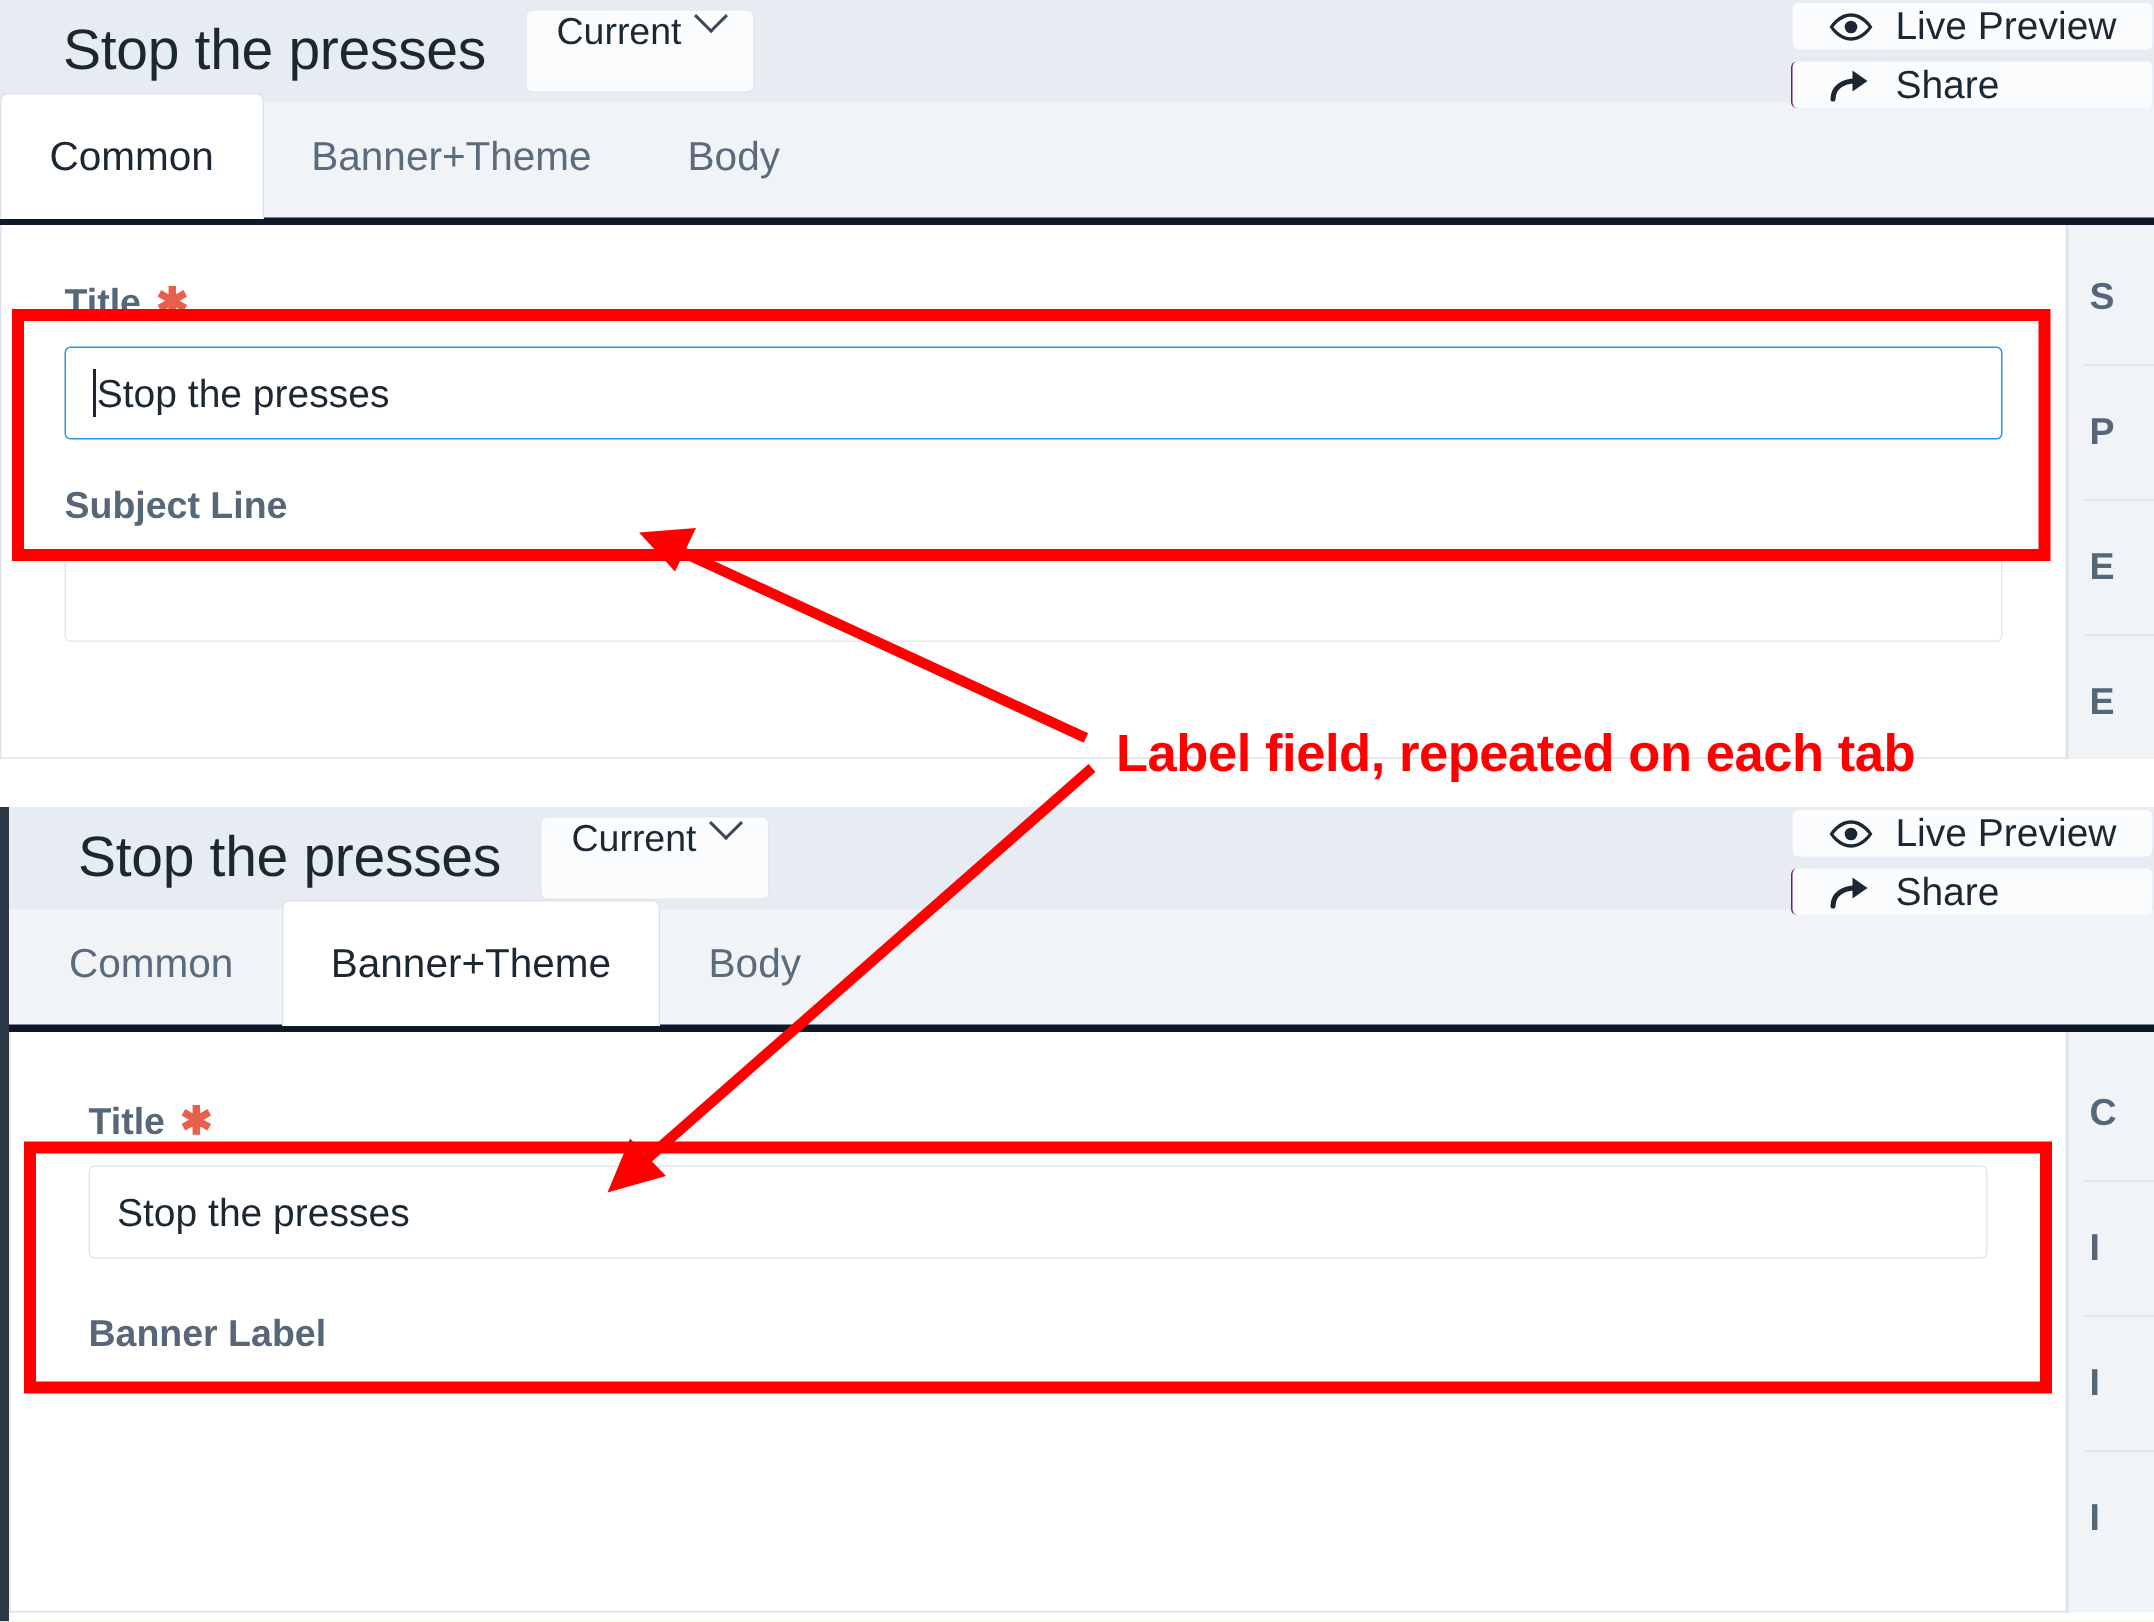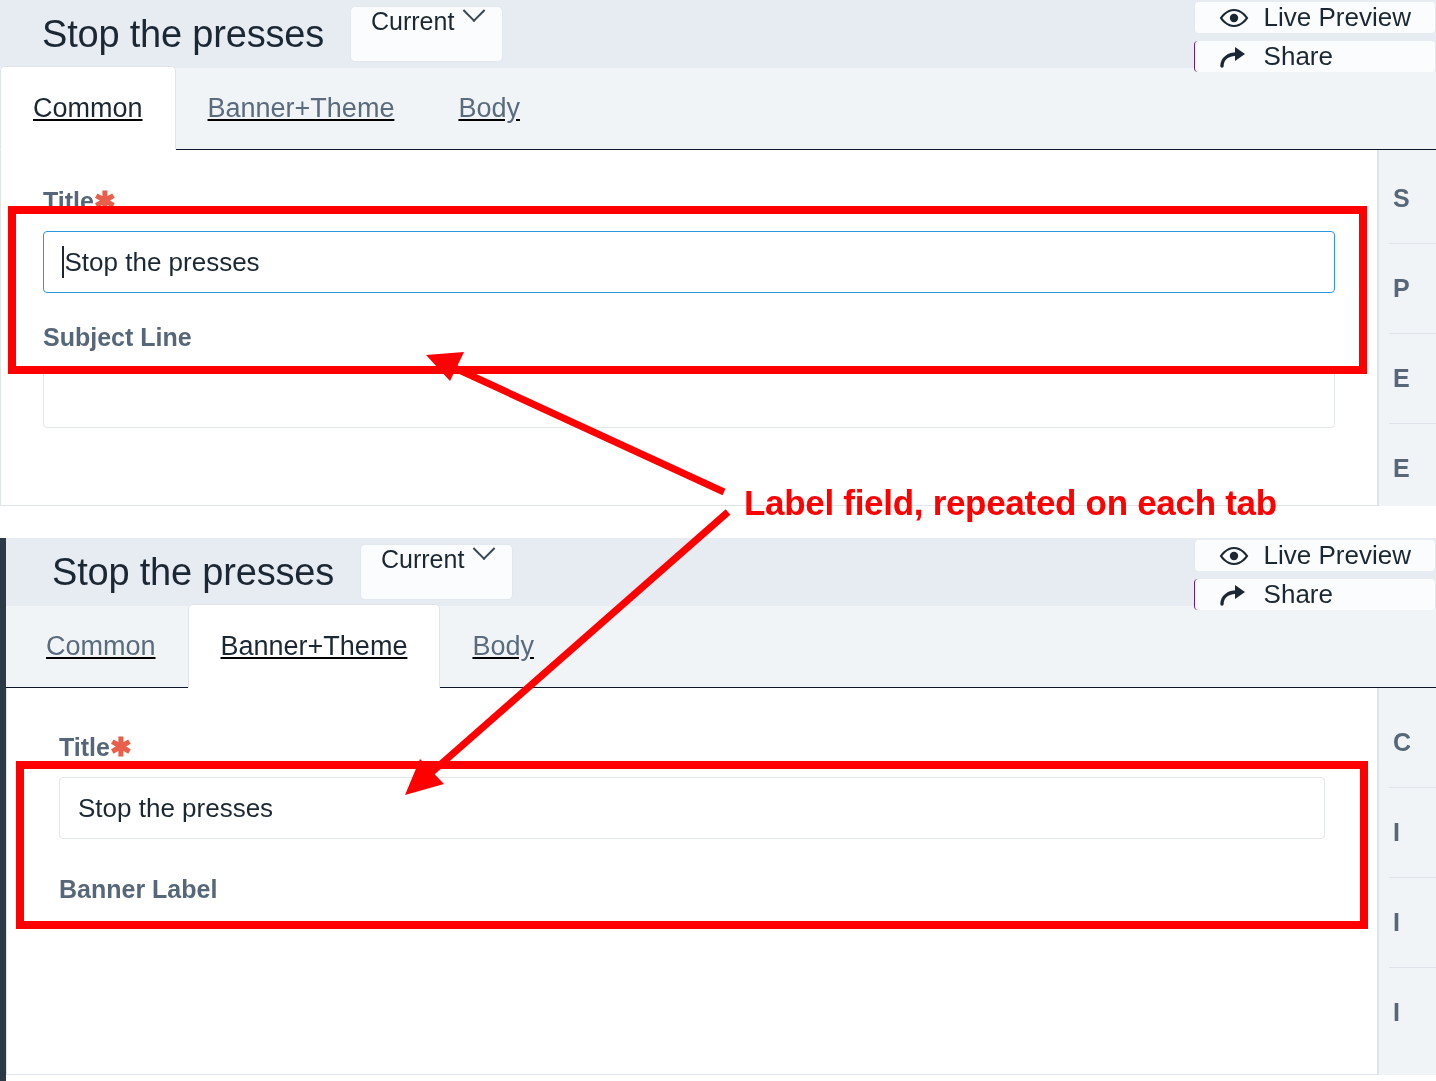--- a/index.html
+++ b/index.html
@@ -87,27 +87,26 @@
     margin-top: 2px;
     margin-bottom: 6px;
     border-radius: 4px;
   }
   .hdr-btn + .hdr-btn { border-left: 1px solid #701a75; }
   .ico { flex: 0 0 auto; display: inline-flex; align-items: center; }
 
   
   .tabstrip {
     background: #f1f4f7;
-    border-bottom: 1px solid #0f172a;
+    border-bottom: 5px solid #0f172a;
     height: 82px;
     display: flex;
     align-items: flex-end;
     padding-left: 8px;
     box-sizing: border-box;
-    text-decoration: underline;
   }
   .tab {
     font-size: 27px;
     color: #5a6b7d;
     padding: 0 32px;
     height: 82px;
     line-height: 82px;
     box-sizing: border-box;
     white-space: nowrap;
     position: relative;
@@ -135,20 +134,21 @@
     box-sizing: border-box;
     position: relative;
   }
   .field { padding: 0 42px; }
   .field-label {
     font-size: 25px;
     font-weight: bold;
     color: #57677a;
     display: flex;
     align-items: baseline;
+    gap: 10px;
   }
   .req {
     color: #e8604c;
     font-size: 26px;
     font-weight: bold;
   }
   .input {
     border: 1px solid #e3e6ea;
     border-radius: 4px;
     height: 62px;

